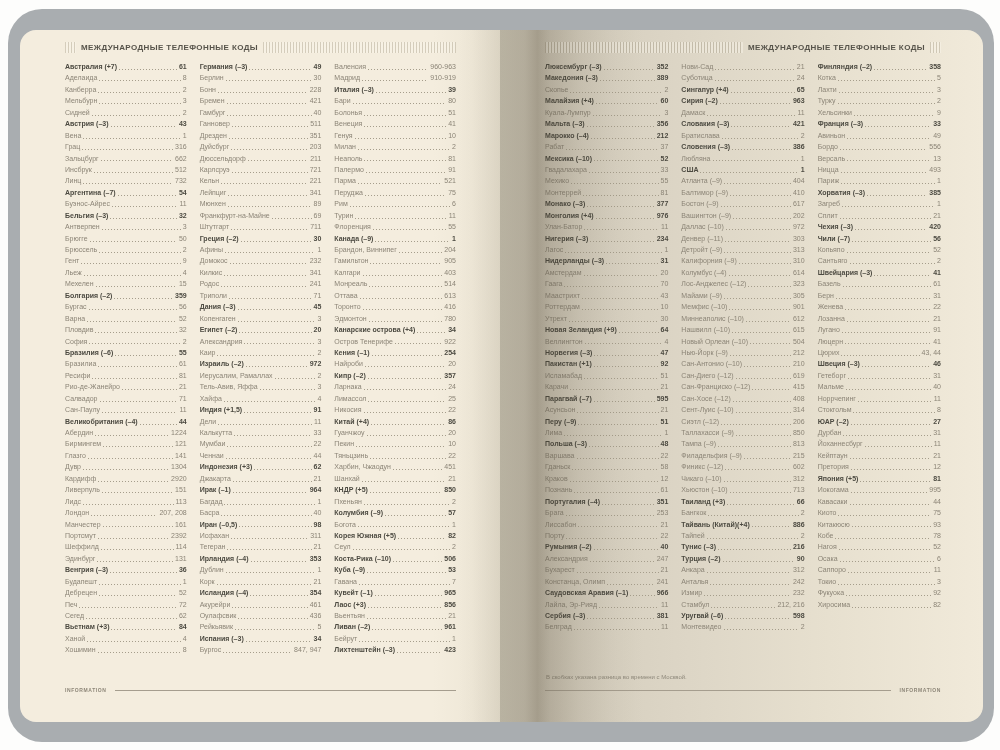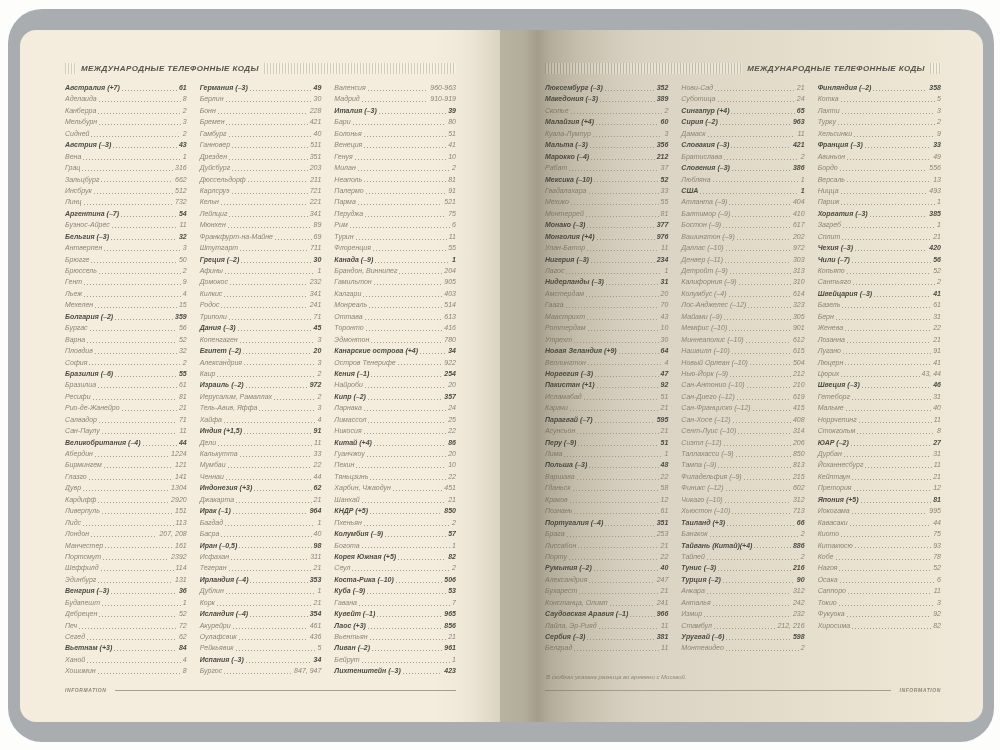--- a/index.html
+++ b/index.html
@@ -6,21 +6,21 @@
   body{width:1000px;height:750px;background:#fdfdfc;position:relative;overflow:hidden;
        font-family:"Liberation Sans",sans-serif;}
   .book{position:absolute;left:8px;top:9px;width:986px;height:733px;background:#a9adb0;border-radius:34px;}
   .pages{position:absolute;left:12px;top:21px;width:963px;height:692px;display:flex;border-radius:16px;overflow:hidden;}
   .page{position:relative;}
   .page.left{flex:0 0 480px;background:linear-gradient(to right,#f4edde 0%,#f4edde 86%,#efe8d8 94%,#e3dccb 100%);}
   .page.right{flex:1;background:linear-gradient(to right,#bfb9a8 0%,#cec7b7 9%,#d7d0c0 22%,#ded7c7 42%,#e7e0cf 68%,#f1eada 100%);}
   .spine-shadow{position:absolute;left:438px;top:0;bottom:0;width:185px;pointer-events:none;
        background:linear-gradient(to right,rgba(74,64,44,0) 0%,rgba(74,64,44,0.05) 22%,rgba(74,64,44,0.16) 36%,
        rgba(74,64,44,0.30) 43%,rgba(74,64,44,0.20) 50%,rgba(74,64,44,0.10) 65%,rgba(74,64,44,0.03) 85%,rgba(74,64,44,0) 100%);}
-  .page-inner{position:absolute;left:45px;top:32px;bottom:26px;display:flex;flex-direction:column;font-style:italic;}
+  .page-inner{position:absolute;left:45px;top:11px;bottom:26px;display:flex;flex-direction:column;}
   .page.left .page-inner{right:44px;}
   .page.right .page-inner{right:42px;}
   .page-header{display:flex;align-items:center;gap:5px;height:13px;margin-bottom:7px;}
   .page-title{font-size:8px;font-weight:bold;color:#56534a;letter-spacing:0.4px;white-space:nowrap;}
   .hatch{background-image:repeating-linear-gradient(90deg,rgba(122,112,88,0.26) 0,rgba(122,112,88,0.26) 1px,
          rgba(251,247,236,0.45) 1px,rgba(251,247,236,0.45) 3px);}
   .hatch-bar{flex:1;height:11px;}
   .hatch-sq{width:11px;height:11px;flex:0 0 11px;}
   .columns{flex:1;display:flex;gap:13px;overflow:hidden;}
   .col{flex:1;display:flex;flex-direction:column;min-width:0;}

